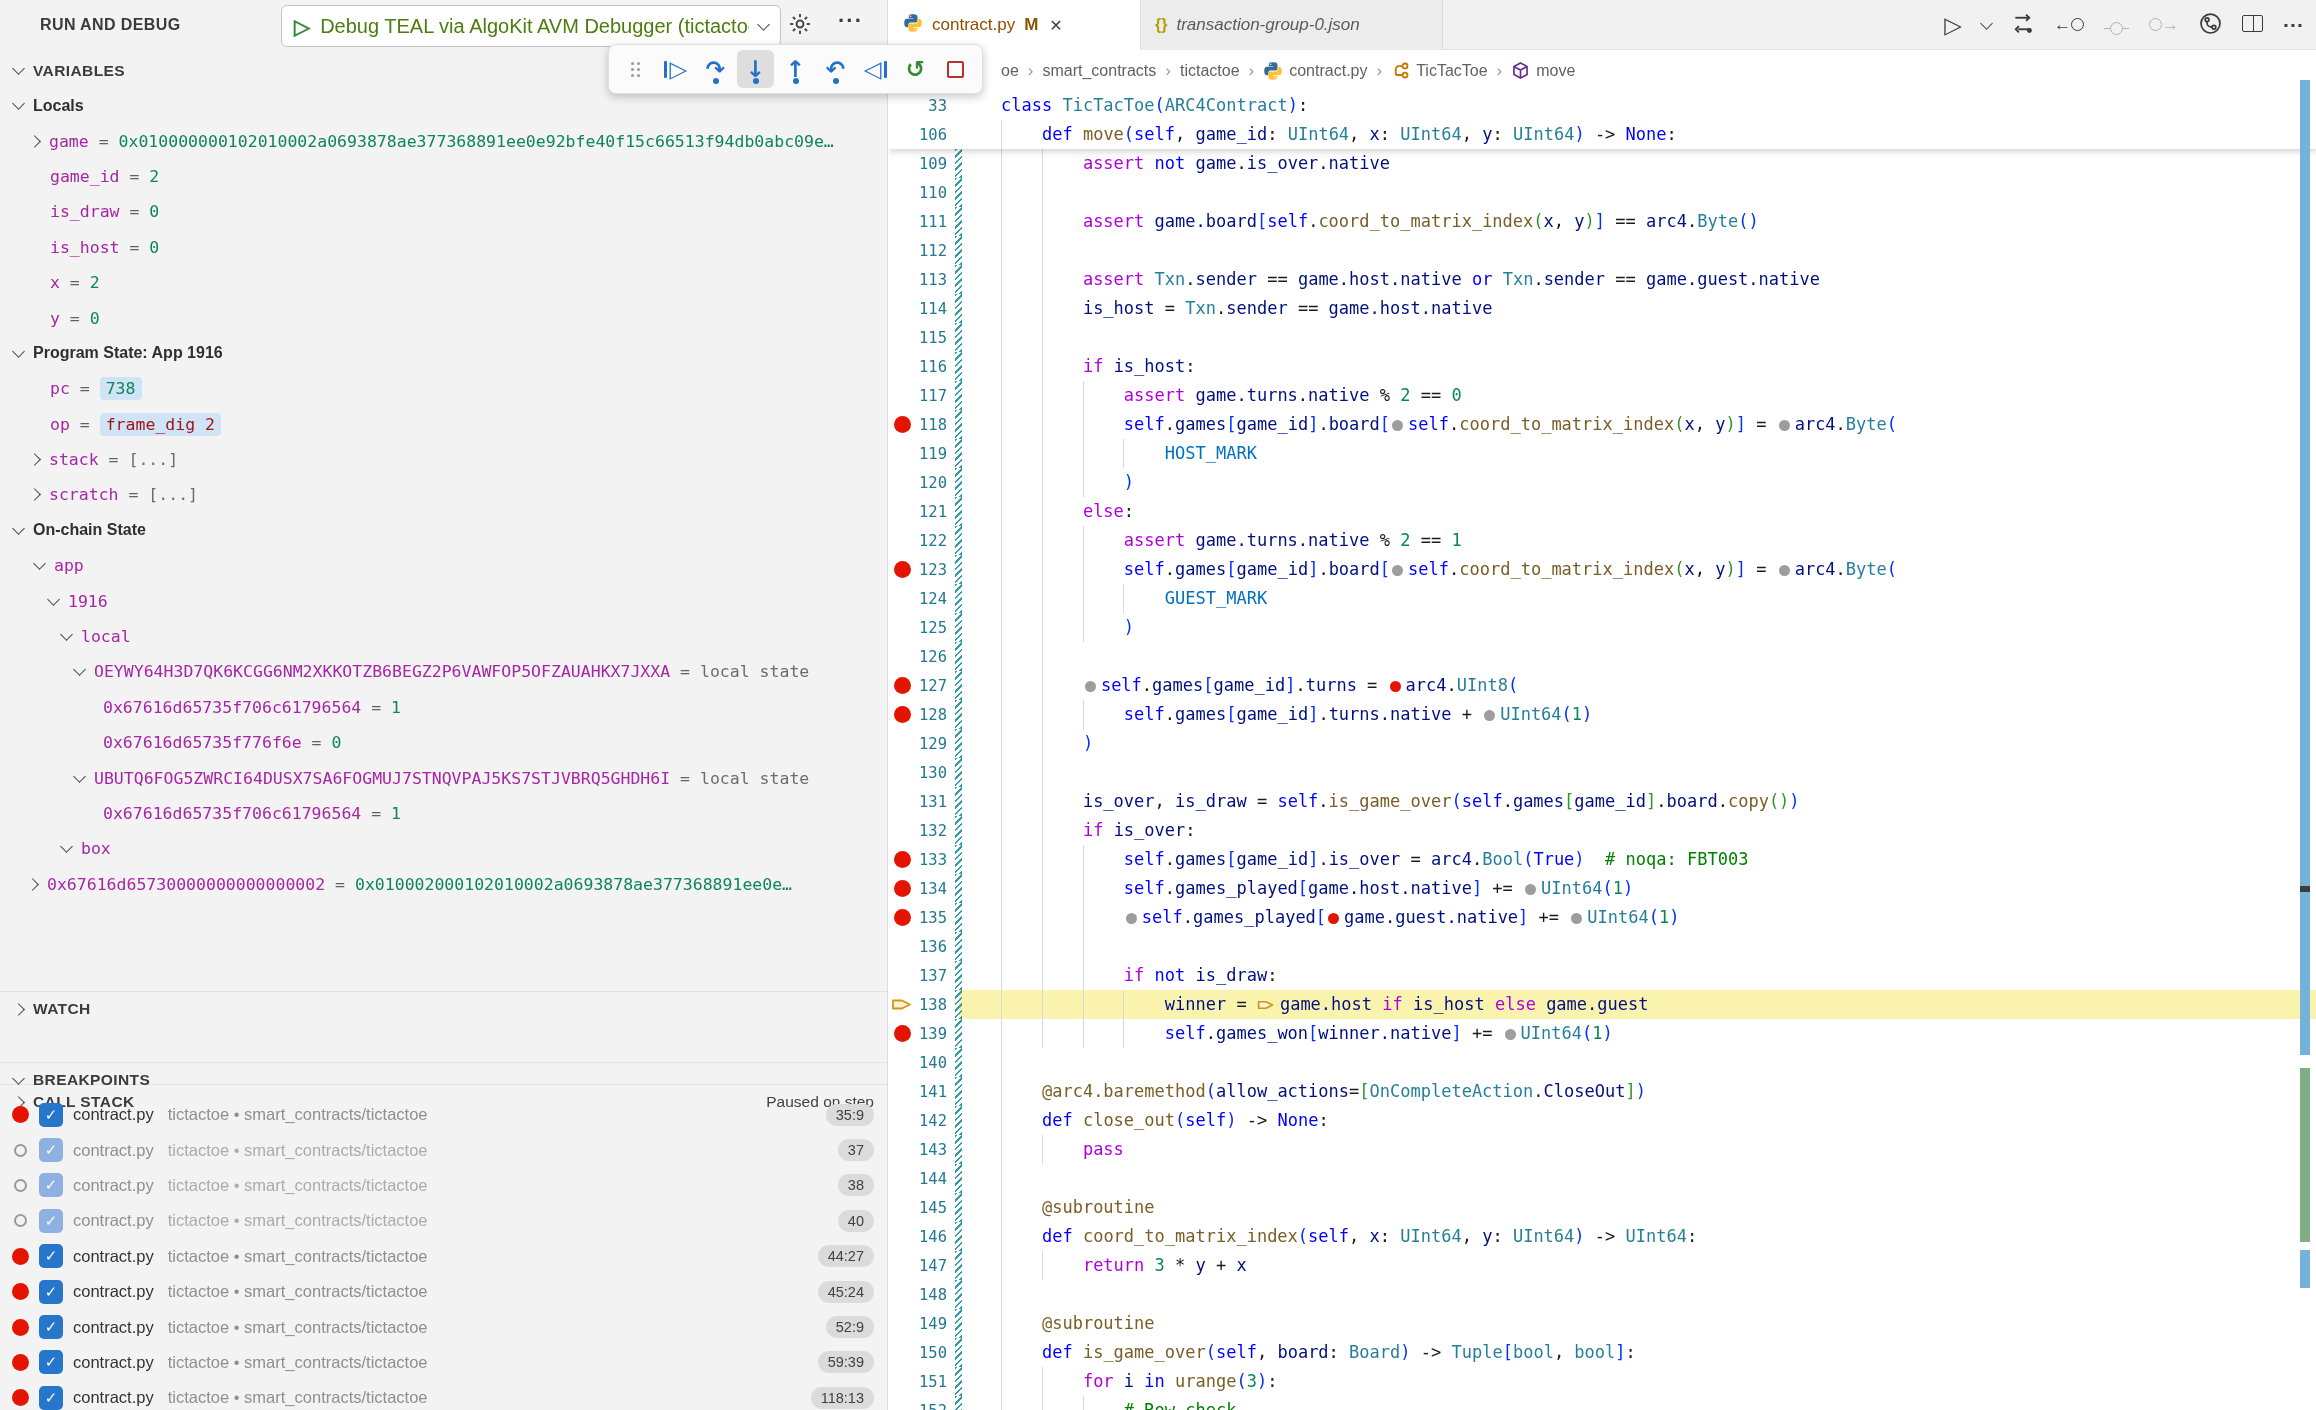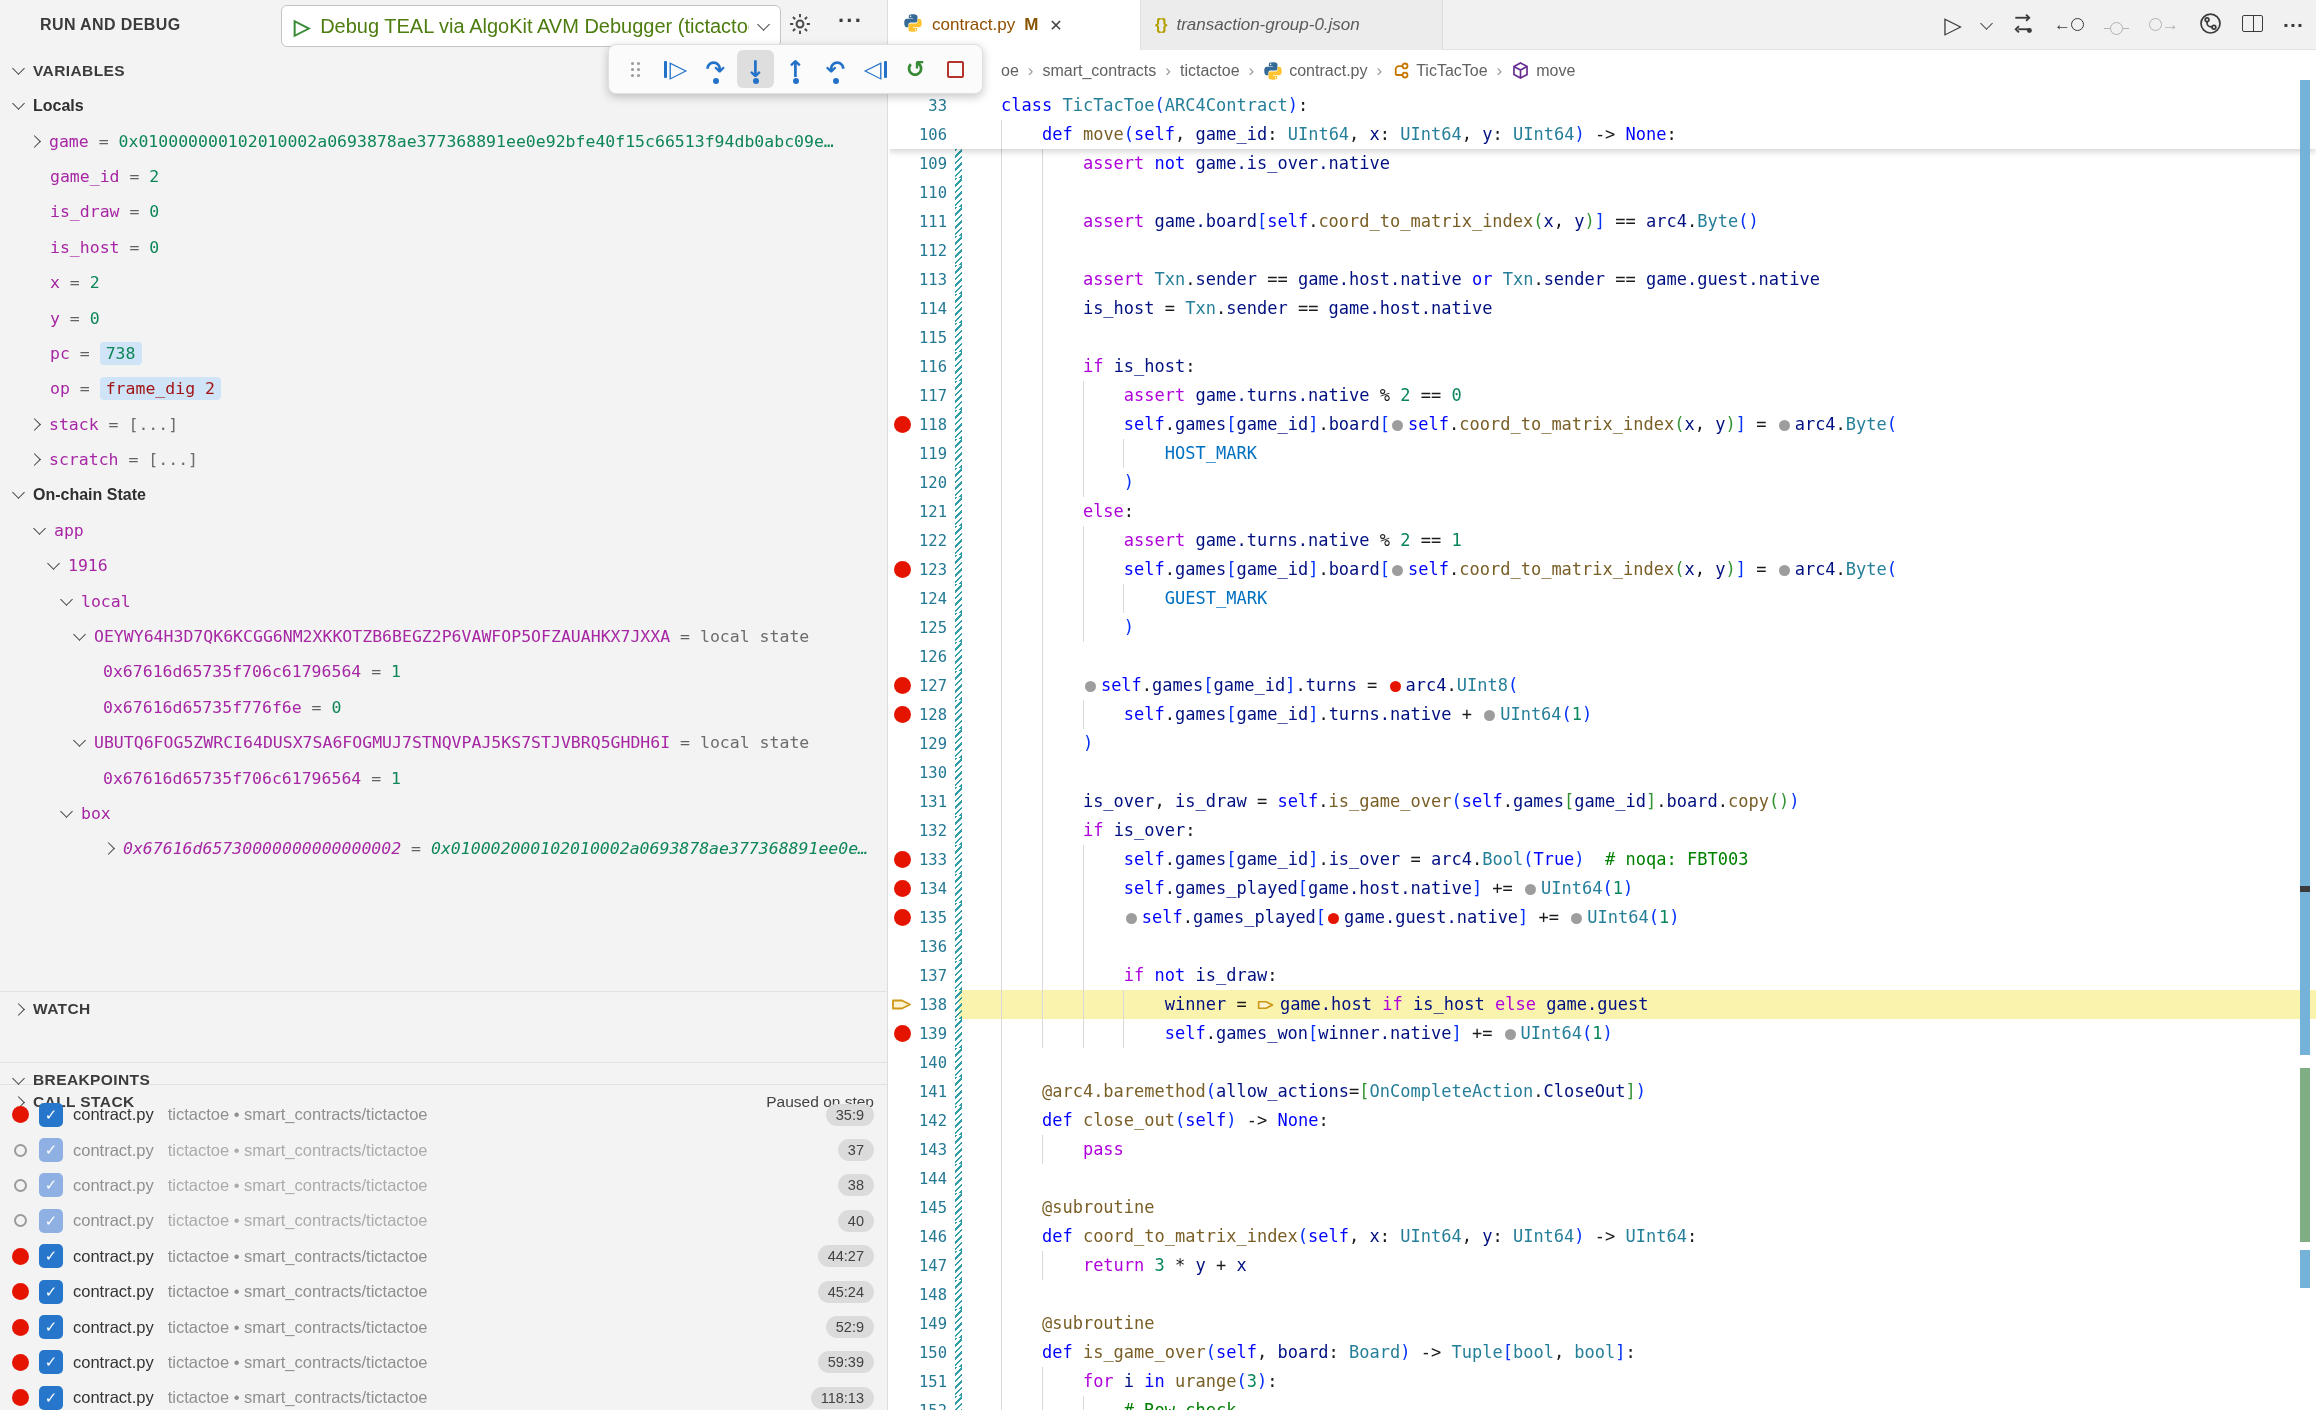--- a/index.html
+++ b/index.html
@@ -207,20 +207,24 @@
         <div class="tr" style="padding-left: 50px;">
           <span class="lab lab-name">x</span>
           <span class="eq"> = </span>
           <span class="val num">2</span>
         </div>
         <div class="tr" style="padding-left: 50px;">
           <span class="lab lab-name">y</span>
           <span class="eq"> = </span>
           <span class="val num">0</span>
         </div>
+        <div class="tr" style="padding-left: 14px;">
+          <span class="chev down"></span>
+          <span class="lab lab-bold">Program State: App 1916</span>
+        </div>
         <div class="tr" style="padding-left: 50px;">
           <span class="lab lab-name">pc</span>
           <span class="eq"> = </span>
           <span class="val num hlv">738</span>
         </div>
         <div class="tr" style="padding-left: 50px;">
           <span class="lab lab-name">op</span>
           <span class="eq"> = </span>
           <span class="val red hlv">frame_dig 2</span>
         </div>
@@ -276,21 +280,21 @@
         </div>
         <div class="tr" style="padding-left: 103px;">
           <span class="lab lab-name">0x67616d65735f706c61796564</span>
           <span class="eq"> = </span>
           <span class="val num">1</span>
         </div>
         <div class="tr" style="padding-left: 62px;">
           <span class="chev down"></span>
           <span class="lab lab-name">box</span>
         </div>
-        <div class="tr" style="padding-left: 104px; font-style: italic;">
+        <div class="tr" style="padding-left: 28px;">
           <span class="chev right"></span>
           <span class="lab lab-name">0x67616d65730000000000000002</span>
           <span class="eq"> = </span>
           <span class="val num">0x010002000102010002a0693878ae377368891ee0e…</span>
         </div>
       </div>
 
     <div class="sec-h bordered" style="top:991px">
       <span class="chev right"></span>
       <span>WATCH</span>

